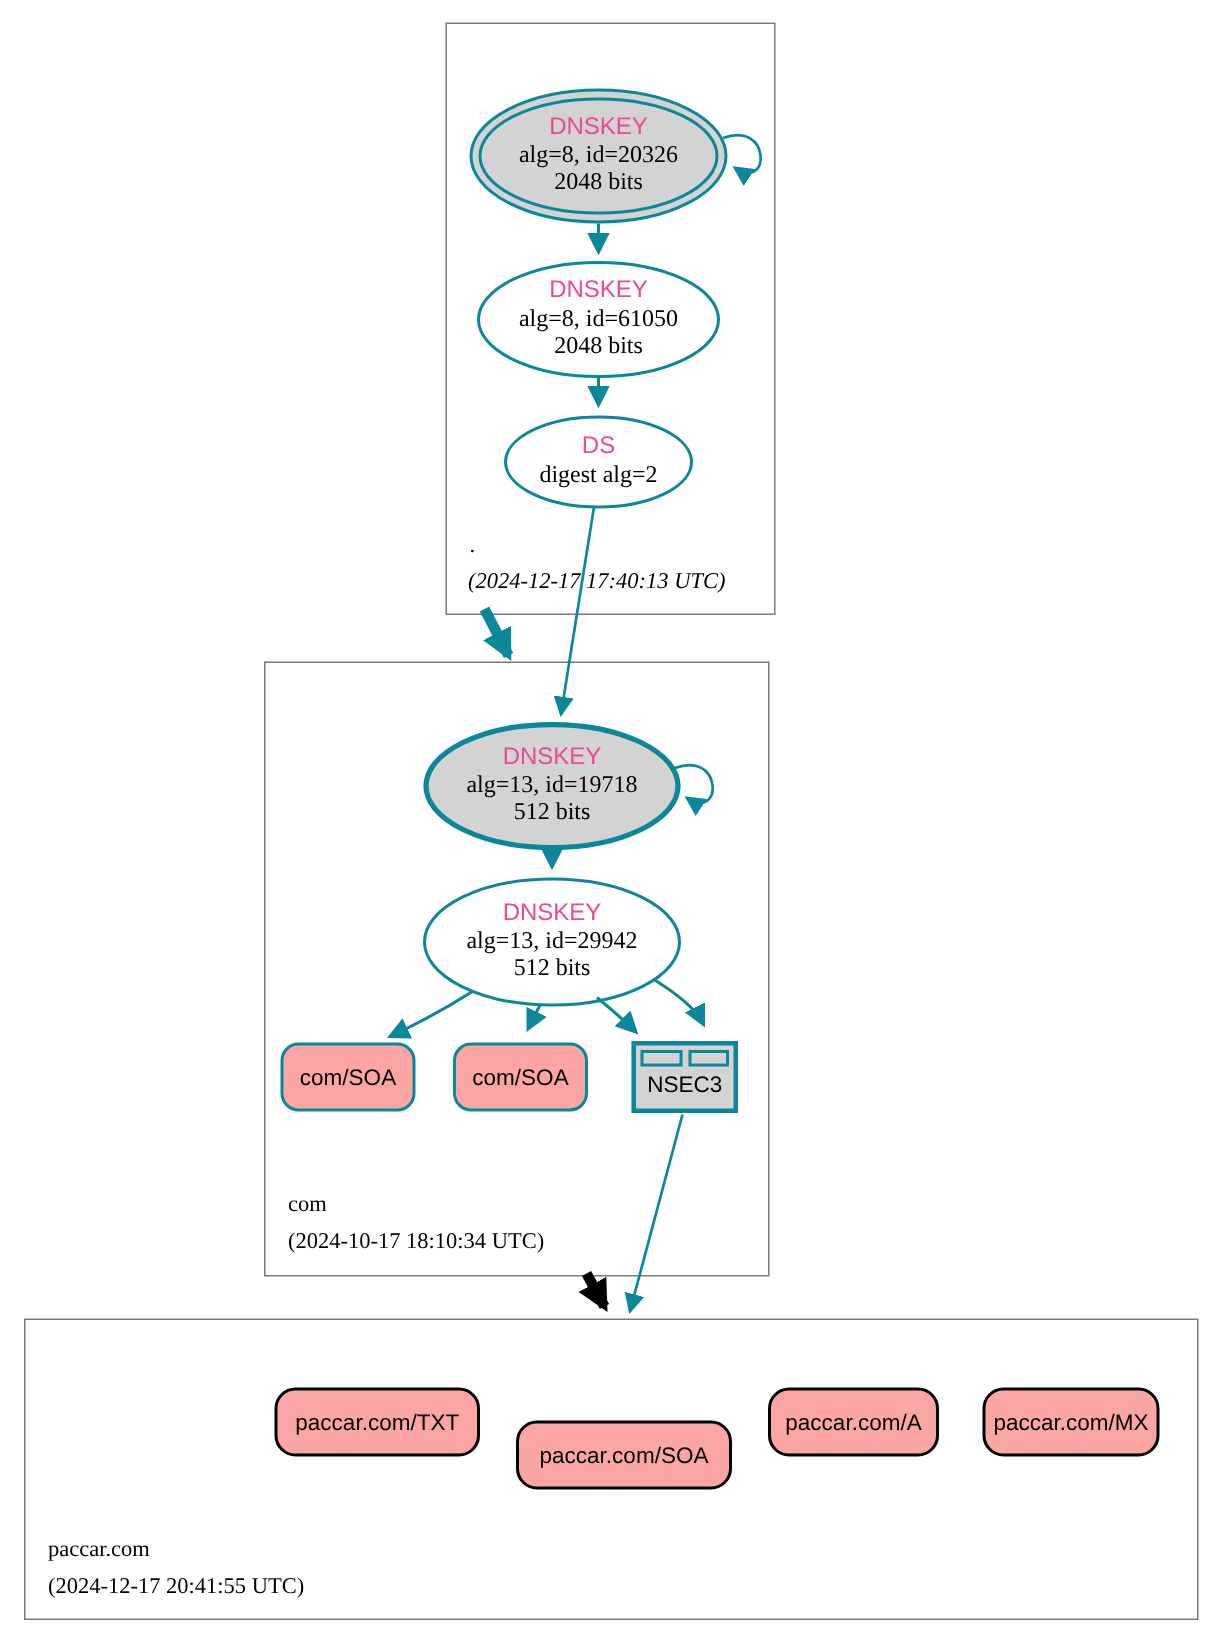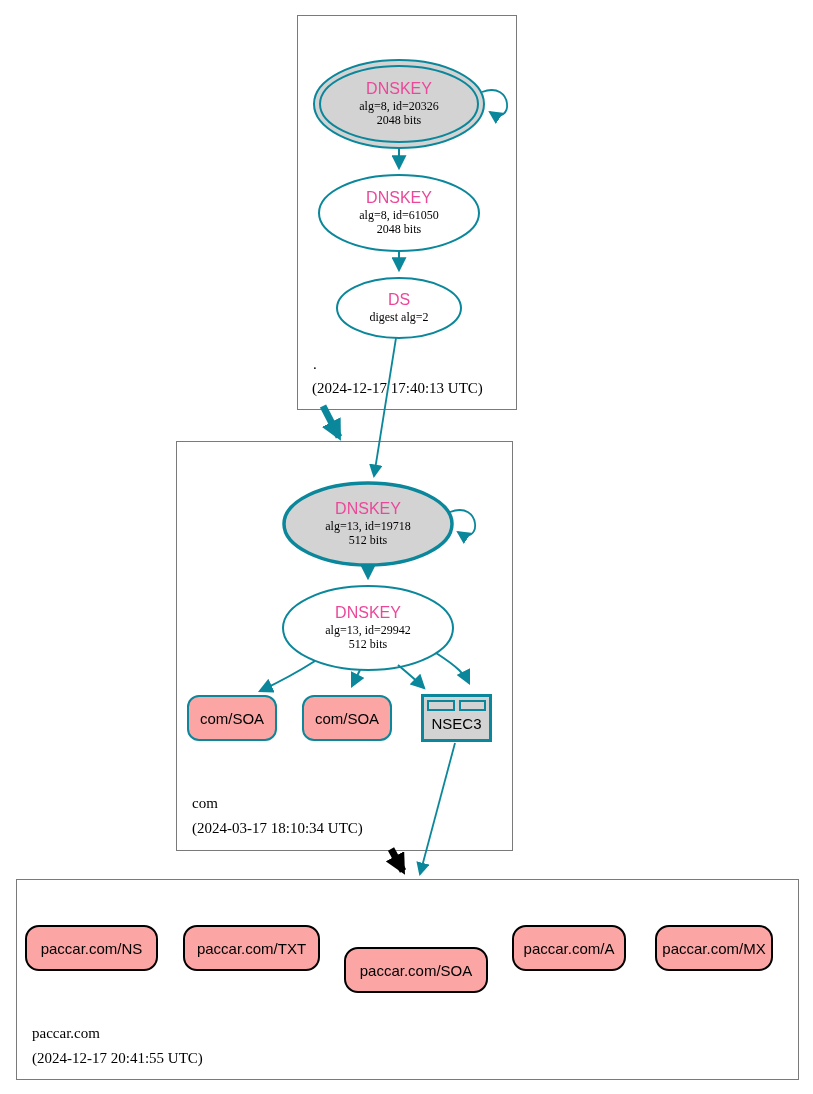--- a/index.html
+++ b/index.html
@@ -11,21 +11,21 @@
   .zone{position:absolute;border:1px solid #7a7a7a;background:transparent;}
   .zone-label{
     position:absolute;font-family:"Liberation Serif","DejaVu Serif",serif;
     font-size:15px;color:#000;white-space:nowrap;
   }
   .node-text{
     position:absolute;display:flex;flex-direction:column;align-items:center;
     justify-content:center;text-align:center;line-height:1.18;
   }
   .node-title{font-size:16px;color:#ec4899;}
-  .node-detail{font-family:"Liberation Serif","DejaVu Serif",serif;font-size:12px;color:#000;}
+  .node-detail{font-family:"Liberation Serif","DejaVu Serif",serif;font-size:16px;color:#000;}
   .rrset{
     position:absolute;display:flex;align-items:center;justify-content:center;
     background:#fca5a5;border:2px solid #0a879a;border-radius:12px;
     font-size:15px;white-space:nowrap;box-sizing:border-box;
   }
   .rrset.insecure{border:2px solid #000;border-radius:14px;}
   .nsec3{
     position:absolute;box-sizing:border-box;background:#d3d3d3;
     border:3px solid #0a879a;display:flex;flex-direction:column;padding:3px;
   }
@@ -88,21 +88,21 @@
   <div class="node-text" style="left:319px;top:181px;width:160px;height:64px;">
     <span class="node-title">DNSKEY</span>
     <span class="node-detail">alg=8, id=61050</span>
     <span class="node-detail">2048 bits</span>
   </div>
   <div class="node-text" style="left:337px;top:289px;width:124px;height:38px;">
     <span class="node-title">DS</span>
     <span class="node-detail">digest alg=2</span>
   </div>
   <div class="zone-label" style="left:313px;top:356px;">.</div>
-  <div class="zone-label" style="left:312px;top:380px;">(2024-12-17 17:40:13 UTC)</div>
+  <div class="zone-label" style="left:312px;top:380px;font-style:italic;">(2024-12-17 17:40:13 UTC)</div>
 
   <div class="node-text" style="left:284px;top:492px;width:168px;height:64px;">
     <span class="node-title">DNSKEY</span>
     <span class="node-detail">alg=13, id=19718</span>
     <span class="node-detail">512 bits</span>
   </div>
   <div class="node-text" style="left:284px;top:596px;width:168px;height:64px;">
     <span class="node-title">DNSKEY</span>
     <span class="node-detail">alg=13, id=29942</span>
     <span class="node-detail">512 bits</span>
@@ -117,25 +117,22 @@
 
   <div class="nsec3" style="left:421px;top:694px;width:71px;height:48px;text-align:center;">
     <div class="nsec3-cells">
       <div class="nsec3-cell"></div>
       <div class="nsec3-cell"></div>
     </div>
     <div class="nsec3-label">NSEC3</div>
   </div>
 
   <div class="zone-label" style="left:192px;top:795px;">com</div>
-  <div class="zone-label" style="left:192px;top:820px;">(2024-03-17 18:10:34 UTC)</div>
+  <div class="zone-label" style="left:192px;top:820px;">(2024-10-17 18:10:34 UTC)</div>
 
-  <div class="rrset insecure" style="left:25px;top:925px;width:133px;height:46px;">
-    <span>paccar.com/NS</span>
-  </div>
   <div class="rrset insecure" style="left:183px;top:925px;width:137px;height:46px;">
     <span>paccar.com/TXT</span>
   </div>
   <div class="rrset insecure" style="left:344px;top:925px;width:144px;height:46px;margin-top:22px;">
     <span>paccar.com/SOA</span>
   </div>
   <div class="rrset insecure" style="left:512px;top:925px;width:114px;height:46px;">
     <span>paccar.com/A</span>
   </div>
   <div class="rrset insecure" style="left:655px;top:925px;width:118px;height:46px;">

